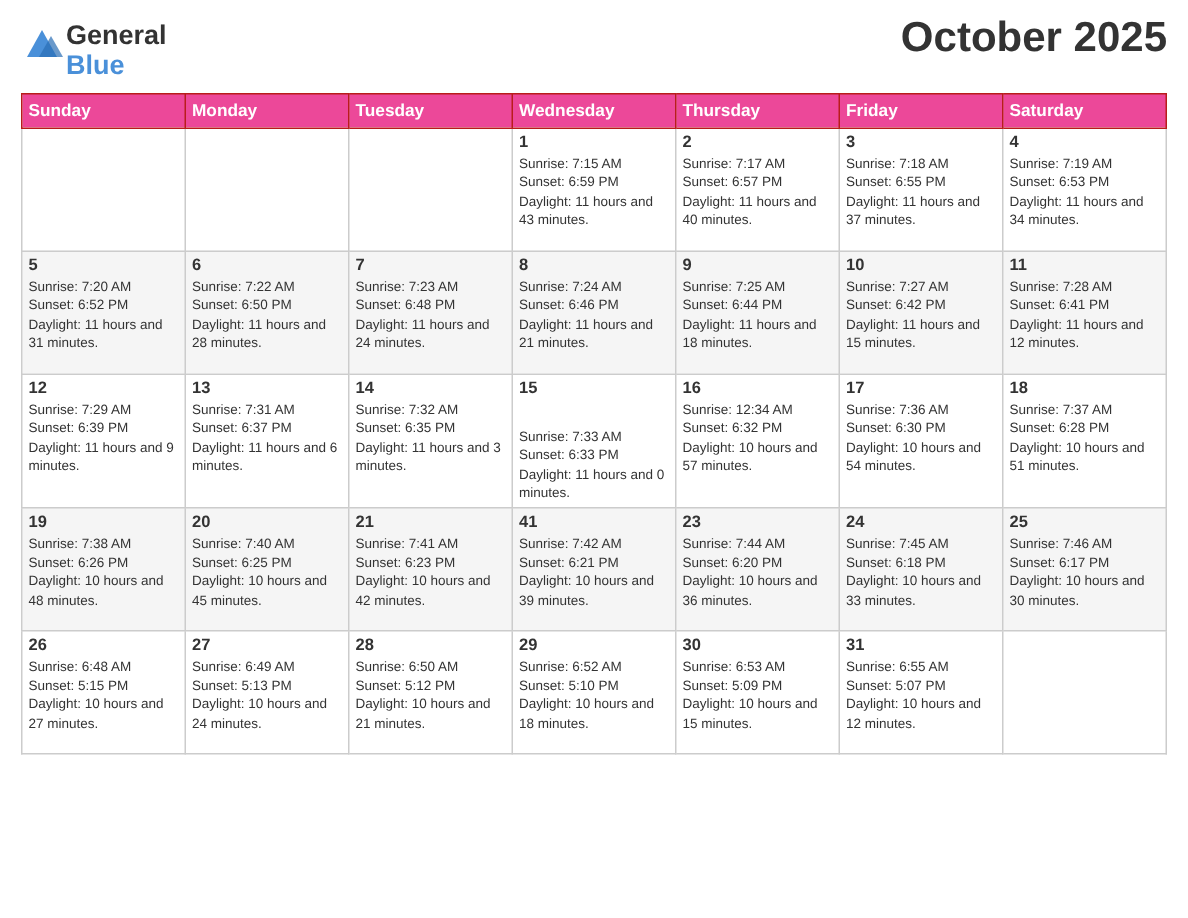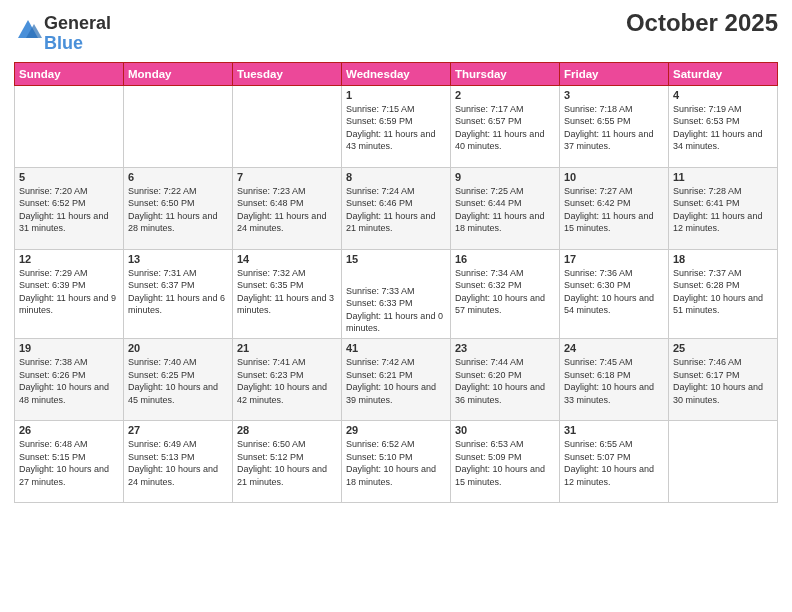--- a/index.html
+++ b/index.html
@@ -45,21 +45,21 @@
     .logo-icon {
       width: 28px;
       height: 28px;
       margin-right: 2px;
       margin-top: 2px;
     }
     .title-block {
       text-align: right;
     }
     .month-title {
-      font-size: 24px;
+      font-size: 28px;
       font-weight: bold;
       color: #333;
       line-height: 1.1;
     }
     .subtitle {
       font-size: 14px;
       color: #555;
     }
     table {
       width: 100%;
@@ -224,21 +224,21 @@
 Daylight: 11 hours and 3 minutes.</div>
           </td>
           <td>
             <div class="day-number">15</div>
             <div class="day-info" style="white-space: pre-line; margin-top: 20px;">Sunrise: 7:33 AM
 Sunset: 6:33 PM
 Daylight: 11 hours and 0 minutes.</div>
           </td>
           <td>
             <div class="day-number">16</div>
-            <div class="day-info" style="white-space: pre-line;">Sunrise: 7:34 AM
+            <div class="day-info" style="white-space: pre-line;">Sunrise: 12:34 AM
 Sunset: 6:32 PM
 Daylight: 10 hours and 57 minutes.</div>
           </td>
           <td>
             <div class="day-number">17</div>
             <div class="day-info" style="white-space: pre-line;">Sunrise: 7:36 AM
 Sunset: 6:30 PM
 Daylight: 10 hours and 54 minutes.</div>
           </td>
           <td>

